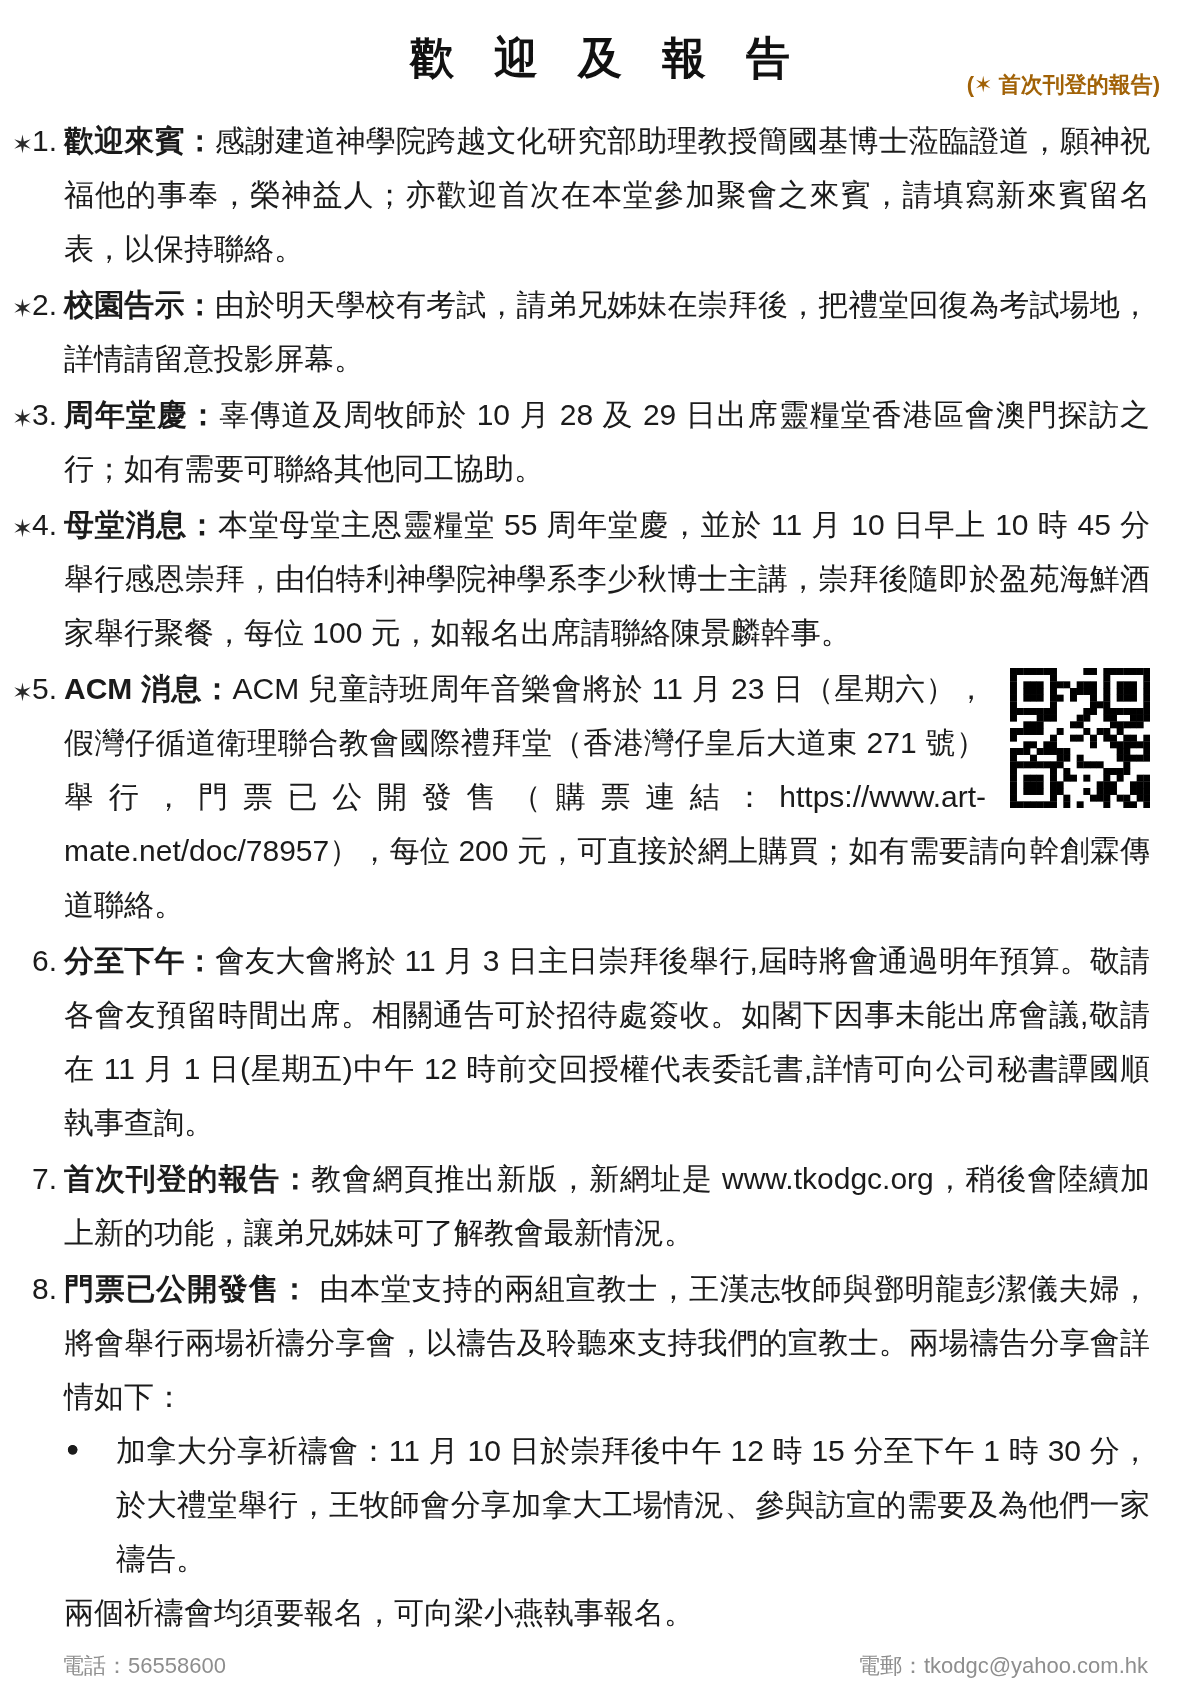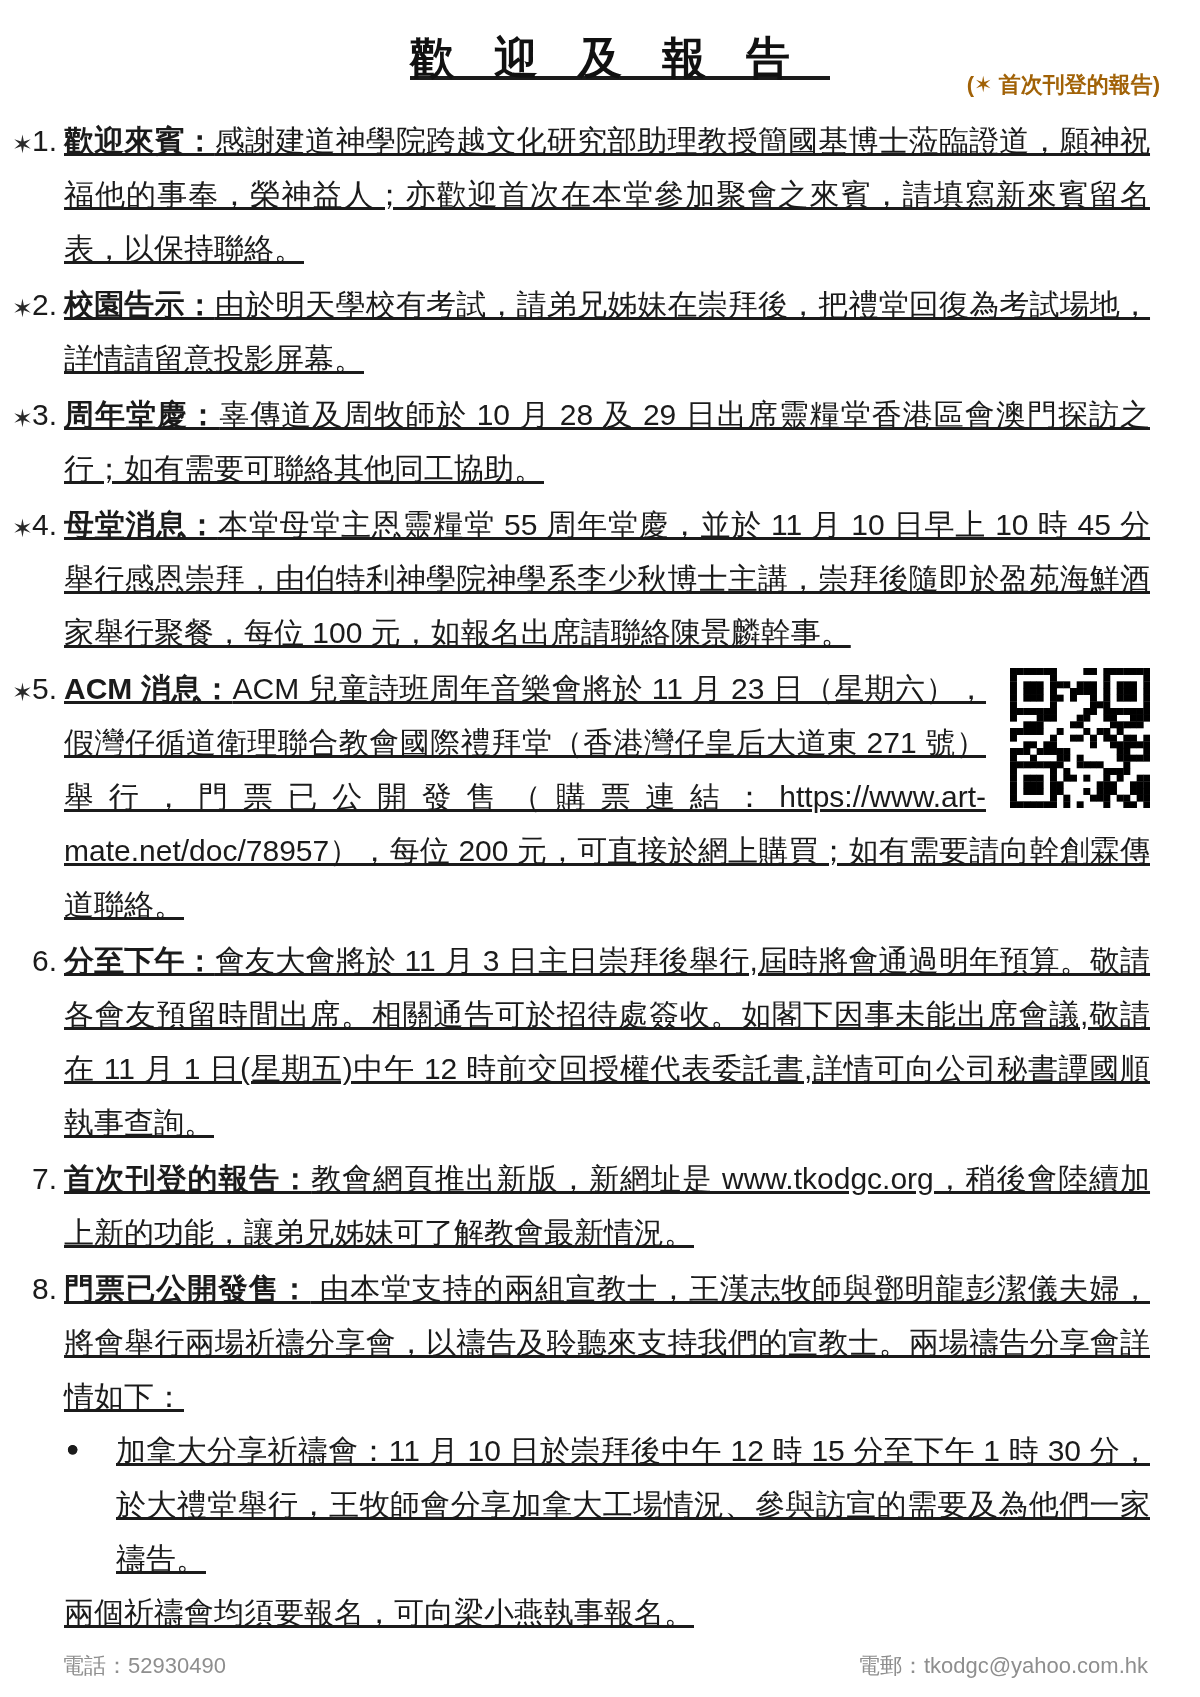--- a/index.html
+++ b/index.html
@@ -4,21 +4,20 @@
 <style>
   html,body{margin:0;padding:0;background:#ffffff;}
   .page{
     position:relative;
     width:1200px;height:1697px;
     background:#ffffff;
     font-family:"Liberation Sans","DejaVu Sans",sans-serif;
     color:#1b1b1b;
     overflow:hidden;
     box-sizing:border-box;
-    text-decoration:underline;
   }
   .header{position:relative;height:68px;padding-top:34px;}
   .title{
     text-align:center;
     font-size:44px;font-weight:bold;
     letter-spacing:40px;margin-left:40px;
     line-height:1.1;color:#111;
     white-space:nowrap;
   }
   .header-note{
@@ -361,17 +360,17 @@
       <div class="bullet">
         <span class="dot">●</span>
         <span>加拿大分享祈禱會：11 月 10 日於崇拜後中午 12 時 15 分至下午 1 時 30 分，於大禮堂舉行，王牧師會分享加拿大工場情況、參與訪宣的需要及為他們一家禱告。</span>
       </div>
       <div>兩個祈禱會均須要報名，可向梁小燕執事報名。</div>
     </div>
 
   </div>
 
   <div class="footer">
-    <span>電話：52930490</span>
+    <span>電話：56558600</span>
     <span>電郵：tkodgc@yahoo.com.hk</span>
   </div>
 
 </div>
 
 </body></html>

